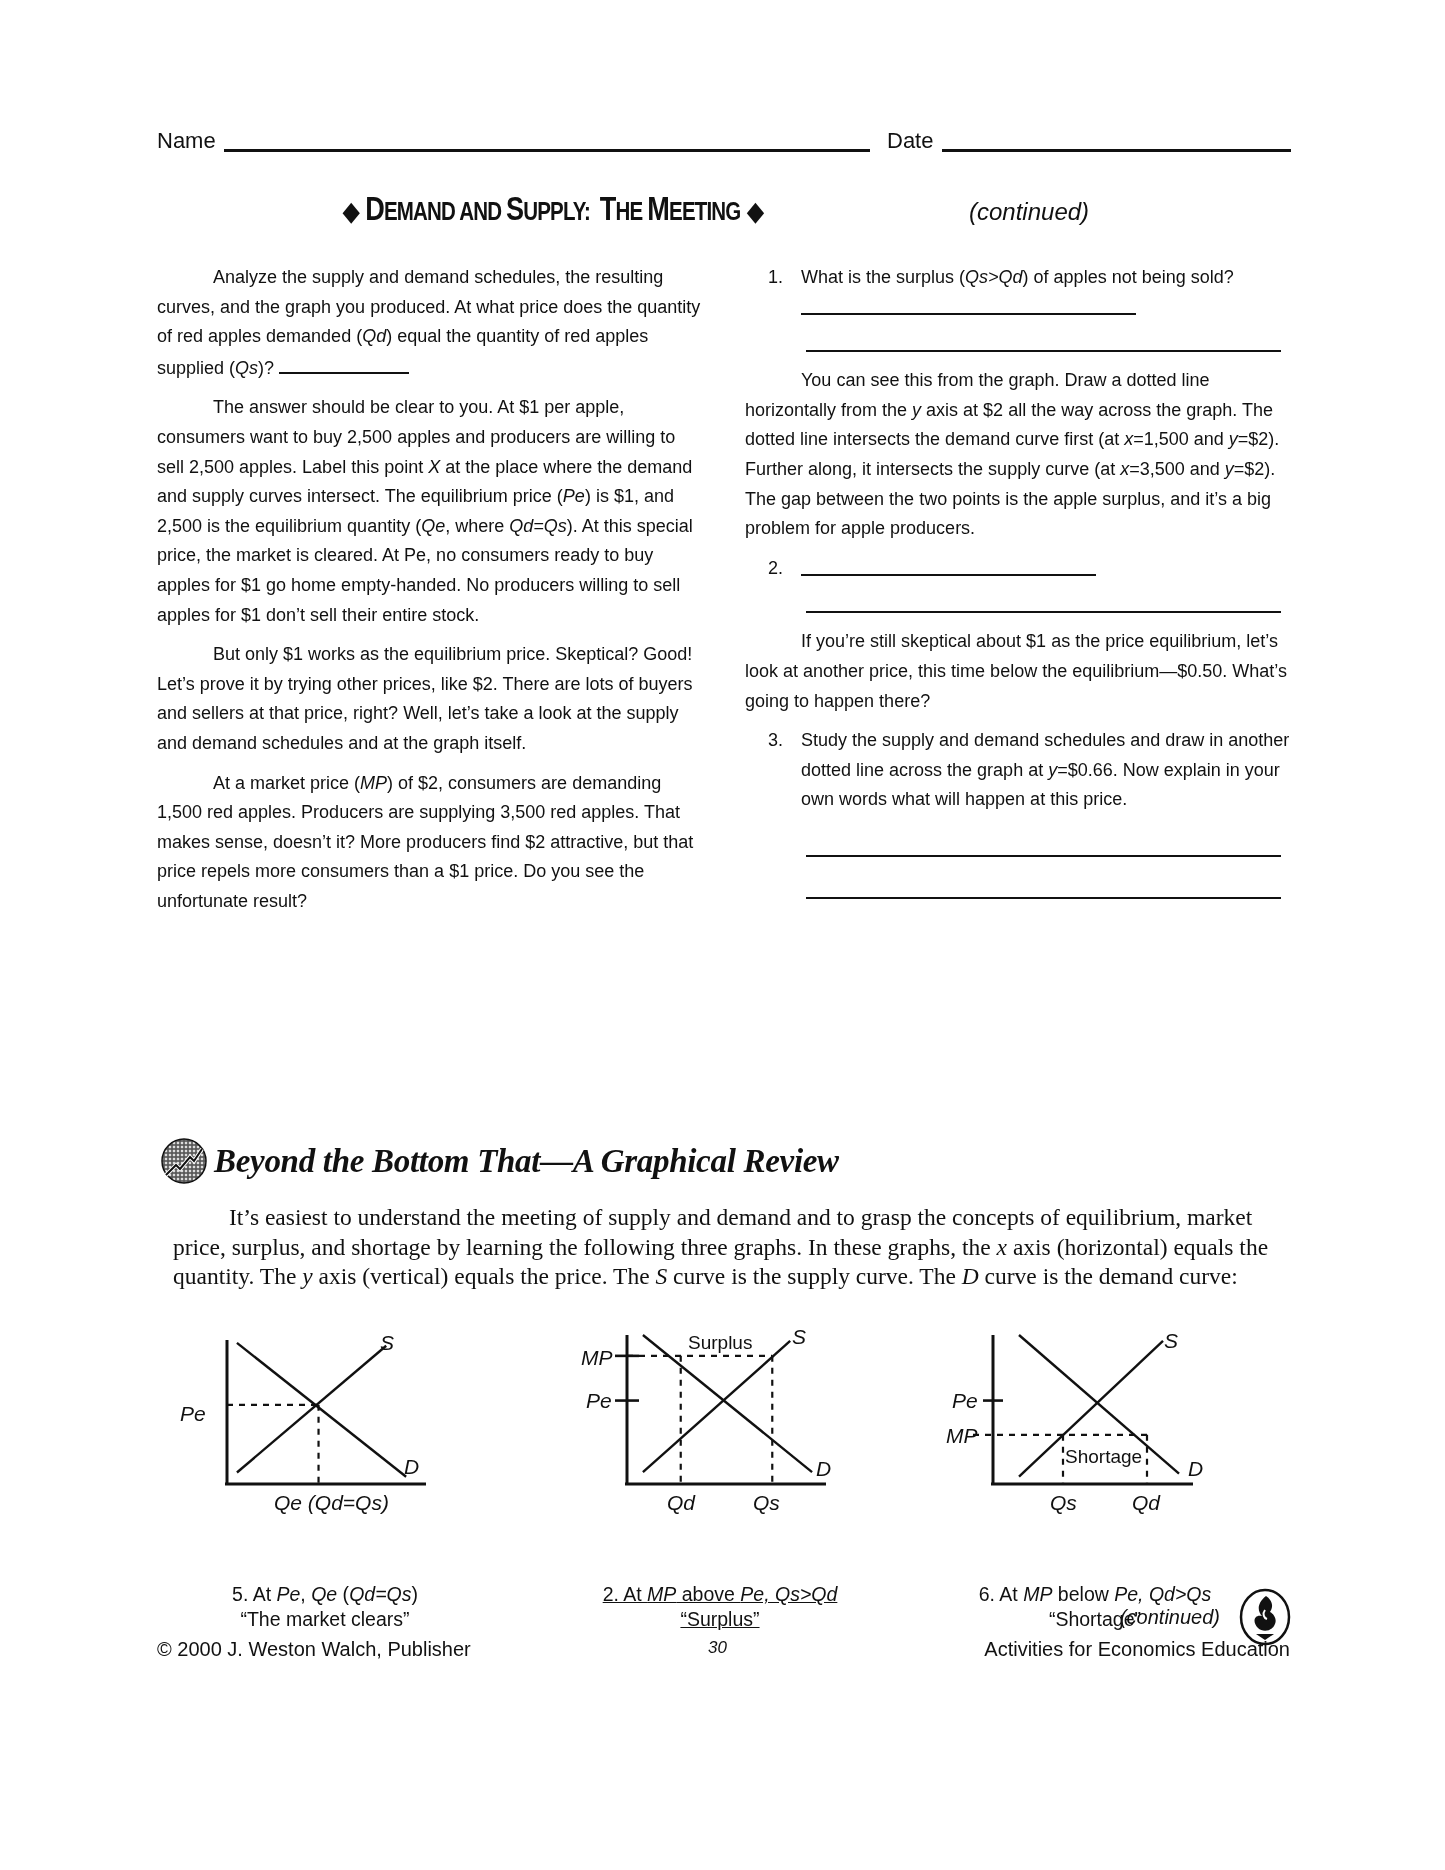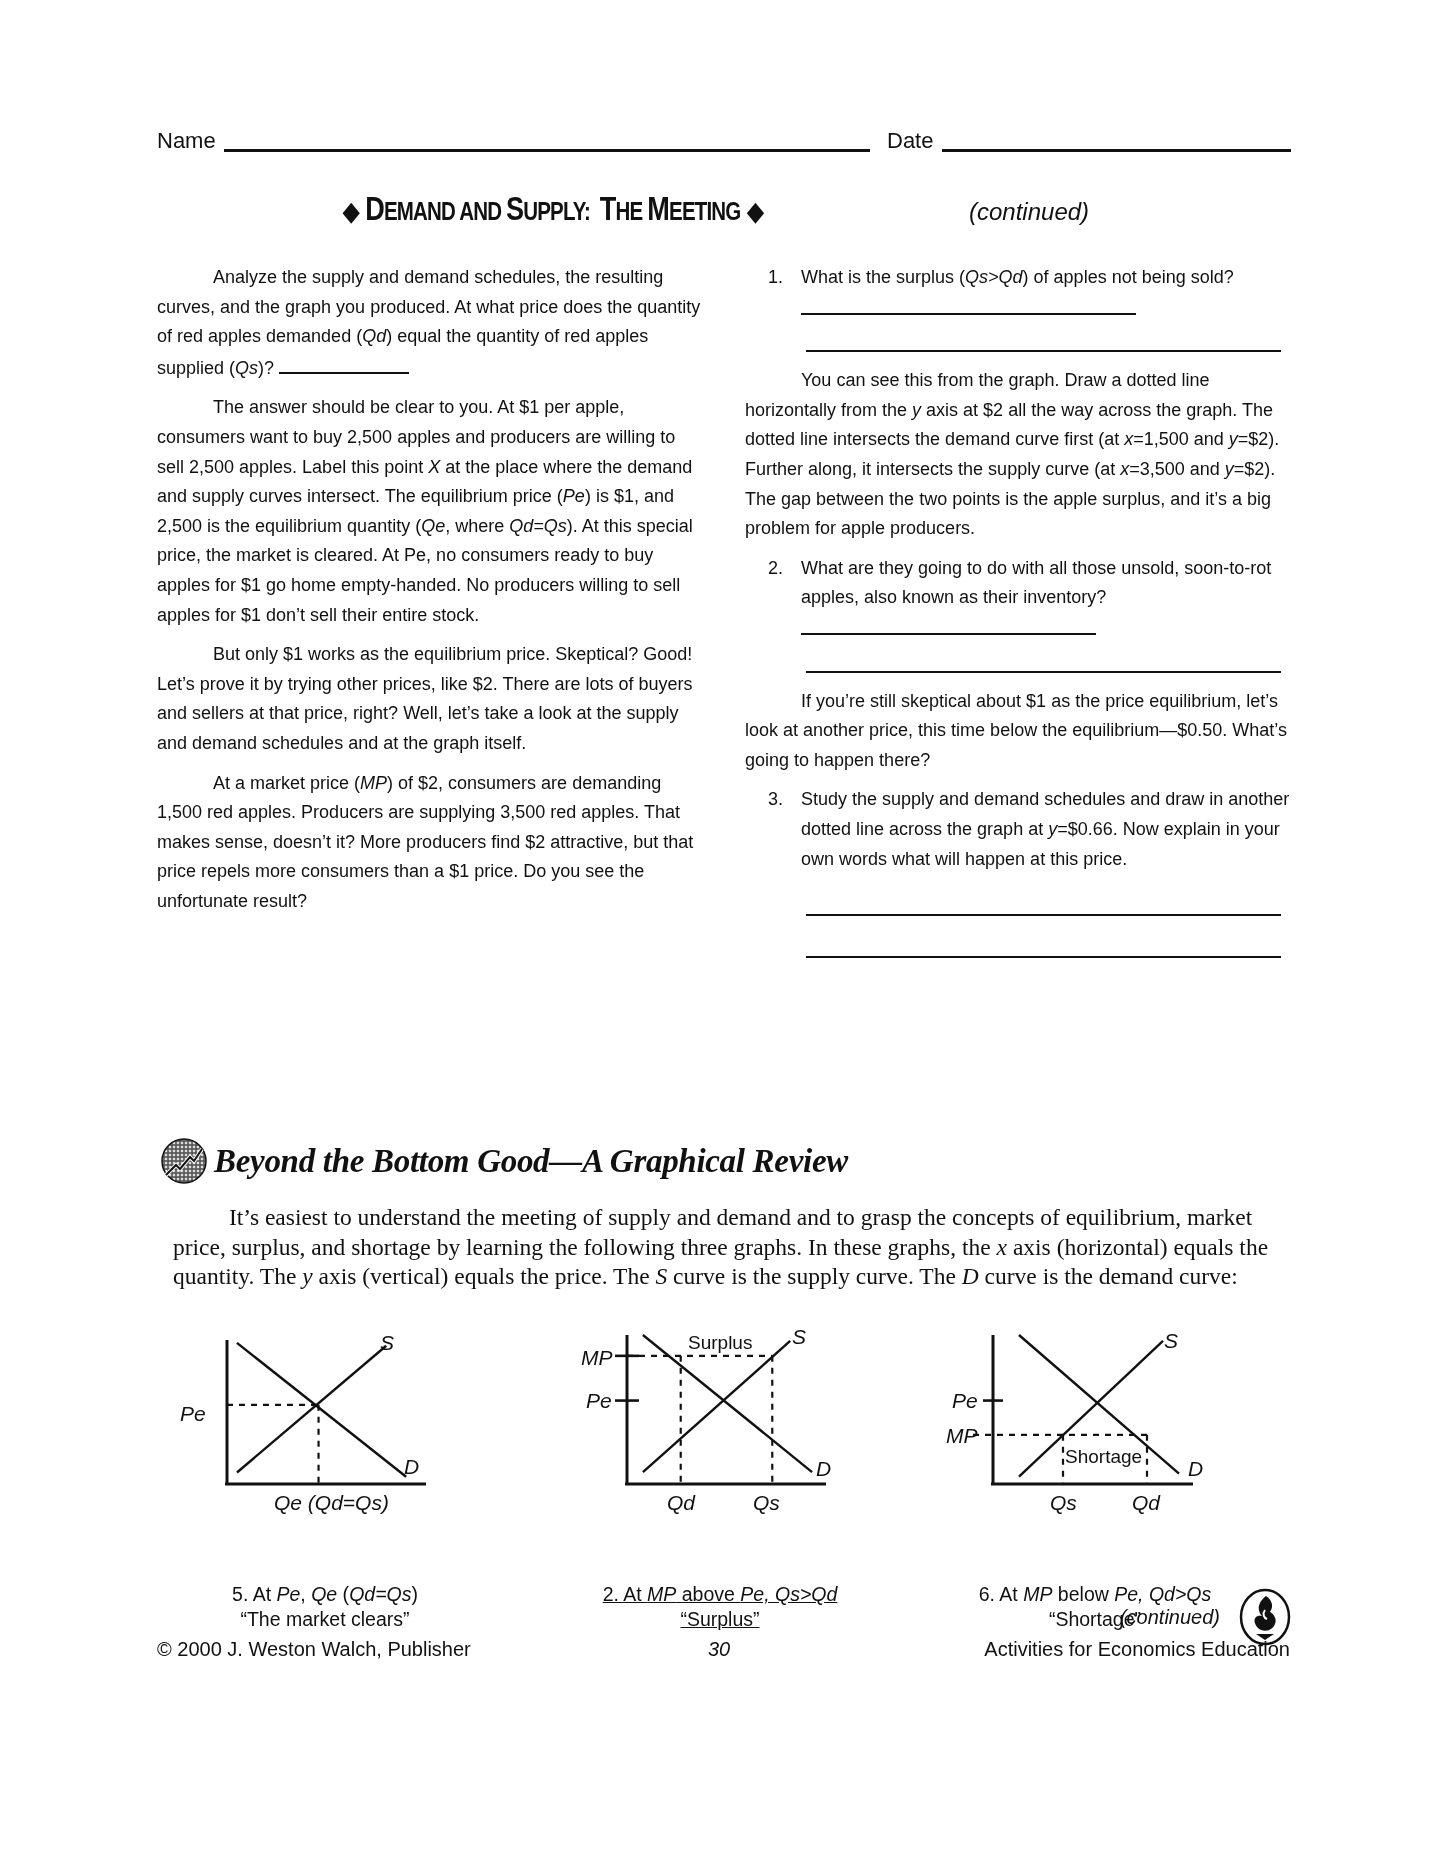--- a/index.html
+++ b/index.html
@@ -31,21 +31,21 @@
   #sec-title { font-family: "Liberation Serif", serif; font-style: italic; font-weight: bold;
                font-size: 33px; margin-left: 6px; letter-spacing: -0.3px; }
   #intro { left: 157px; top: 1187px; width: 1135px; font-size: 23.5px; line-height: 29.6px; }
   
   .graph { position: absolute; }
   .glabel { font-family: "Liberation Sans", sans-serif; font-size: 21px; font-style: italic; fill: #111; }
   .gplain { font-family: "Liberation Sans", sans-serif; font-size: 19px; fill: #111; }
   .caption { position: absolute; text-align: center; font-size: 19.5px; line-height: 25px; width: 320px; }
   
   #footer-left { left: 157px; top: 1638px; font-size: 20px; }
-  #footer-page { left: 708px; top: 1638px; font-size: 20px; font-style: italic; }
+  #footer-page { left: 708px; top: 1638px; font-size: 17px; font-style: italic; }
   #footer-right { left: 960px; top: 1638px; width: 330px; text-align: right; font-size: 20px; }
   #footer-cont { left: 1000px; top: 1606px; width: 220px; text-align: right; font-size: 20px; font-style: italic; }
   #logo { left: 1238px; top: 1588px; }
 </style>
 </head>
 <body>
 
 <div class="abs" id="name-label">Name</div>
 <div class="hr-line" id="name-line"></div>
 <div class="abs" id="date-label">Date</div>
@@ -84,21 +84,20 @@
       <span class="blank" style="width:335px"></span>
     </div>
   </div>
   <div style="margin-left:61px; width:475px; border-bottom:2px solid #111; height:26px;"></div>
   <p class="para" style="margin-top:14px">
     <span>You can see this from the graph. Draw a dotted line horizontally from the </span><span class="it">y</span><span> axis at $2 all the way across the graph. The dotted line intersects the demand curve first (at </span><span class="it">x</span><span>=1,500 and </span><span class="it">y</span><span>=$2). Further along, it intersects the supply curve (at </span><span class="it">x</span><span>=3,500 and </span><span class="it">y</span><span>=$2). The gap between the two points is the apple surplus, and it’s a big problem for apple producers.</span>
   </p>
   <div style="position:relative; margin-top:10px">
     <span class="qnum" style="left:23px">2.</span>
     <div style="padding-left:56px">
-      <span>What are they going to do with all those unsold, soon-to-rot apples, also known as their inventory?</span>
       <span class="blank" style="width:295px"></span>
     </div>
   </div>
   <div style="margin-left:61px; width:475px; border-bottom:2px solid #111; height:26px;"></div>
   <p class="para" style="margin-top:14px">If you’re still skeptical about $1 as the price equilibrium, let’s look at another price, this time below the equilibrium—$0.50. What’s going to happen there?</p>
   <div style="position:relative; margin-top:10px">
     <span class="qnum" style="left:23px">3.</span>
     <div style="padding-left:56px">
       <span>Study the supply and demand schedules and draw in another dotted line across the graph at </span><span class="it">y</span><span>=$0.66. Now explain in your own words what will happen at this price.</span>
     </div>
@@ -112,21 +111,21 @@
     <defs>
       <pattern id="gridpat" width="4" height="4" patternUnits="userSpaceOnUse">
         <rect width="4" height="4" fill="#555"></rect>
         <rect x="0.8" y="0.8" width="2.4" height="2.4" fill="#ddd"></rect>
       </pattern>
     </defs>
     <circle cx="24" cy="24" r="22" fill="url(#gridpat)" stroke="#111" stroke-width="1.5"></circle>
     <polyline points="6,38 16,28 20,32 30,20 34,24 42,12" fill="none" stroke="#fff" stroke-width="4"></polyline>
     <polyline points="6,38 16,28 20,32 30,20 34,24 42,12" fill="none" stroke="#111" stroke-width="2"></polyline>
   </svg>
-  <span id="sec-title">Beyond the Bottom Good—A Graphical Review</span>
+  <span id="sec-title">Beyond the Bottom That—A Graphical Review</span>
 </div>
 <div class="abs" id="intro">
   <p class="para" style="text-indent:56px; margin:16px;font-family:Liberation Serif, serif;">
     <span>It’s easiest to understand the meeting of supply and demand and to grasp the concepts of equilibrium, market price, surplus, and shortage by learning the following three graphs. In these graphs, the </span><span class="it">x</span><span> axis (horizontal) equals the quantity. The </span><span class="it">y</span><span> axis (vertical) equals the price. The </span><span class="it">S</span><span> curve is the supply curve. The </span><span class="it">D</span><span> curve is the demand curve:</span>
   </p>
 </div>
 
 <svg class="graph" id="g1" style="left:180px; top:1320px;" width="270" height="230">
   <line x1="47" y1="20" x2="47" y2="165" stroke="#111" stroke-width="3"></line>
   <line x1="45" y1="164" x2="246" y2="164" stroke="#111" stroke-width="3"></line>

